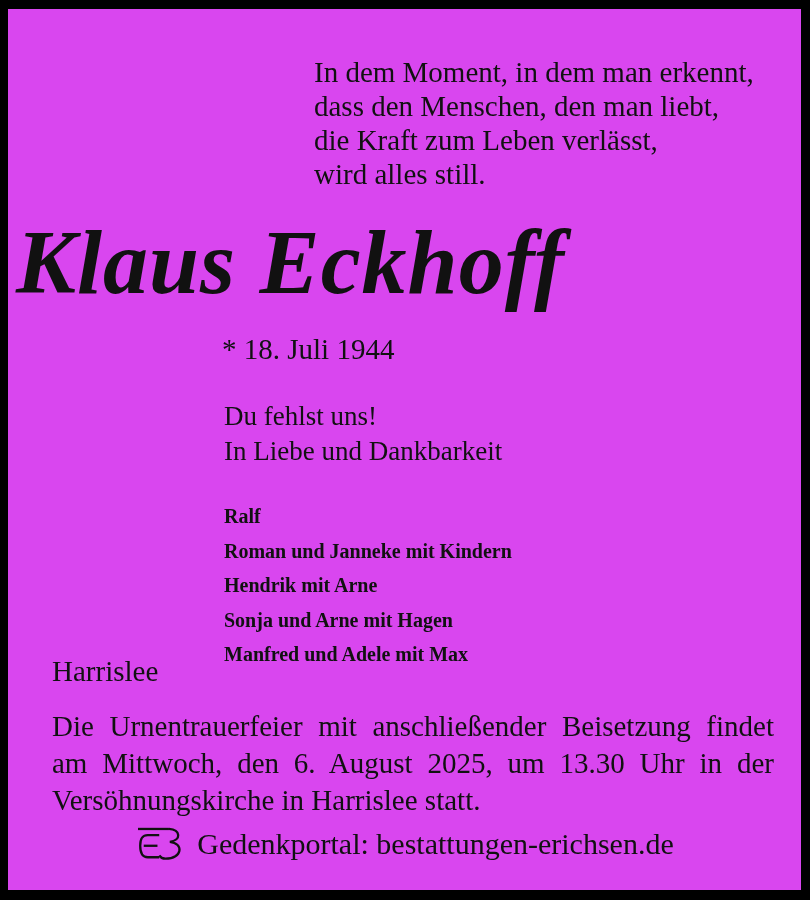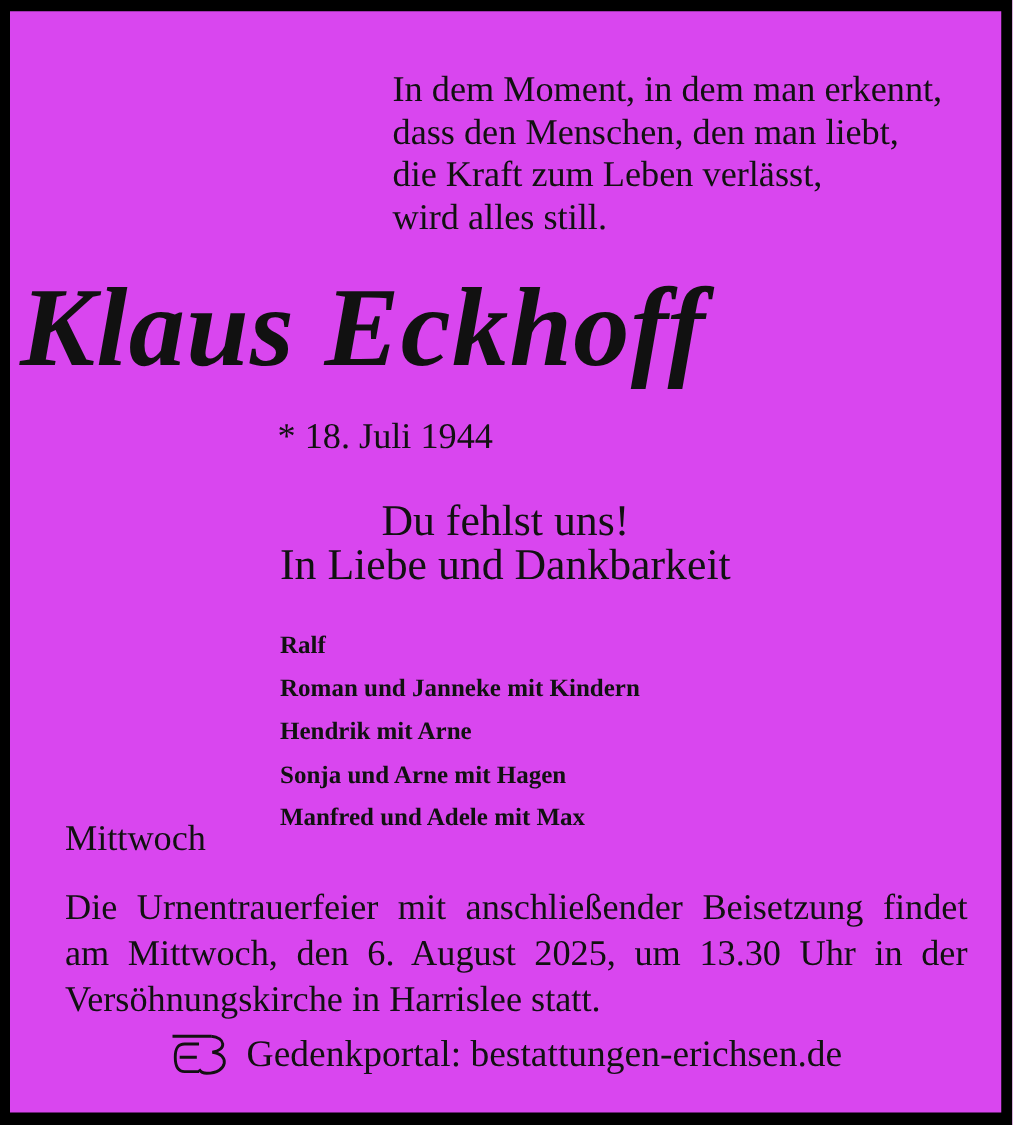--- a/index.html
+++ b/index.html
@@ -54,24 +54,23 @@
     display: flex;
     gap: 26px;
     font-size: 29px;
     line-height: 36px;
     white-space: nowrap;
   }
   .farewell {
     position: absolute;
     left: 216px;
     top: 390px;
-    font-size: 35px;
+    font-size: 27px;
     line-height: 35px;
     white-space: nowrap;
-    text-align: center;
   }
   .mourners {
     position: absolute;
     left: 216px;
     top: 474px;
     font-size: 20px;
     line-height: 34.5px;
     font-weight: bold;
     white-space: nowrap;
     margin-top: 16px;
@@ -141,21 +140,21 @@
     </div>
 
     <div class="mourners">
       <div>Ralf</div>
       <div>Roman und Janneke mit Kindern</div>
       <div>Hendrik mit Arne</div>
       <div>Sonja und Arne mit Hagen</div>
       <div>Manfred und Adele mit Max</div>
     </div>
 
-    <div class="location">Mittwoch</div>
+    <div class="location">Harrislee</div>
 
     <div class="service">
       <div class="line justify">Die Urnentrauerfeier mit anschließender Beisetzung findet</div>
       <div class="line justify">am Mittwoch, den 6. August 2025, um 13.30 Uhr in der</div>
       <div class="line">Versöhnungskirche in Harrislee statt.</div>
     </div>
 
     <div class="footer">
       <svg class="logo" viewBox="0 0 58 52" fill="none" stroke="#111111" stroke-width="2.6" stroke-linecap="butt">
         <path d="M3 9 H38"></path>

